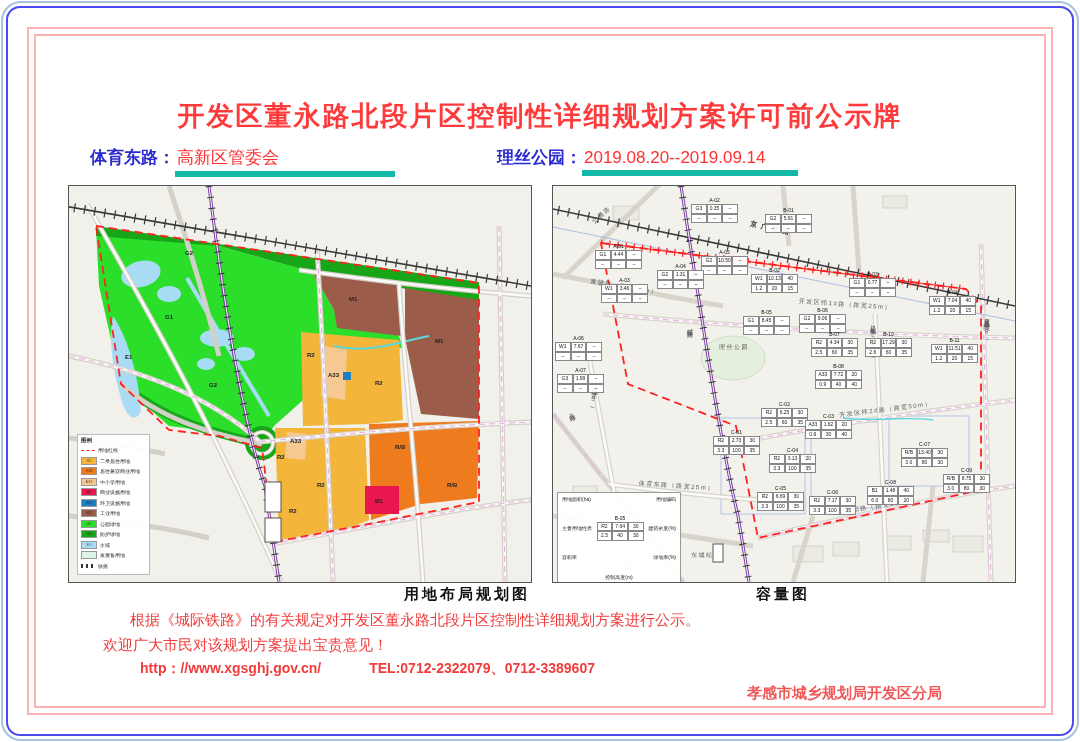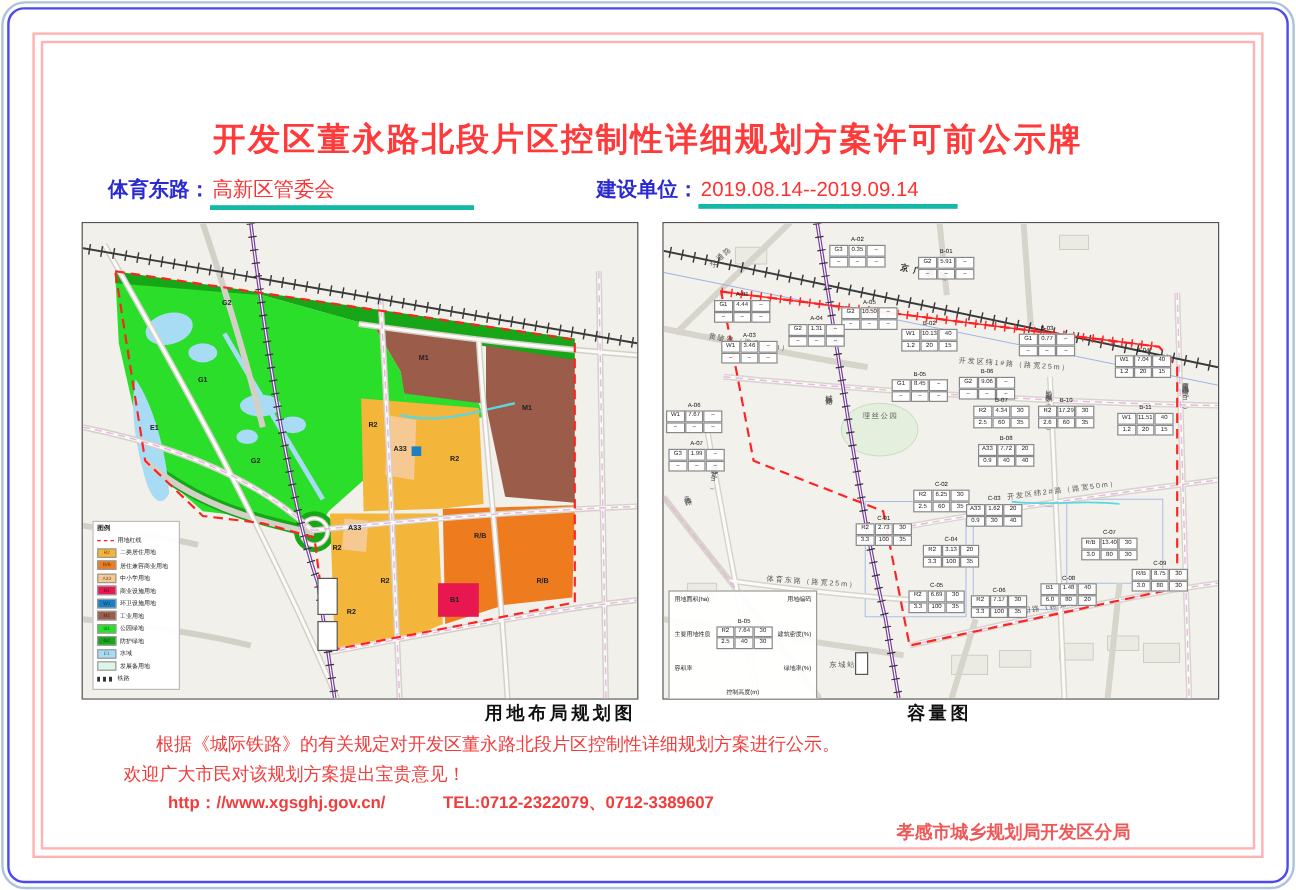--- a/index.html
+++ b/index.html
@@ -7,21 +7,21 @@
        font-family:"Liberation Sans","DejaVu Sans",sans-serif;}
   .frame-outer{position:absolute;inset:1px;border:2px solid #aac2da;border-radius:20px;pointer-events:none;}
   .frame-blue{position:absolute;inset:6px;border:2px solid #4a4af0;border-radius:14px;pointer-events:none;}
   .frame-pink1{position:absolute;inset:27px;border:2px solid #ffb2b2;pointer-events:none;}
   .frame-pink2{position:absolute;inset:34px;border:2px solid #ffb2b2;pointer-events:none;}
   .title{position:absolute;top:80px;left:0;width:100%;text-align:center;
          color:#fe3a3a;font-size:27px;font-weight:700;letter-spacing:2px;}
   .field{position:absolute;top:146px;font-size:17px;white-space:nowrap;}
   .field-unit{left:90px;} .field-time{left:497px;}
   .flabel{color:#2a2ad0;font-weight:700;}
-  .fvalue{color:#ff3030;display:inline-block;border-bottom:4px solid #14b8a6;padding:0 6px 2px 2px;}
+  .fvalue{color:#ff3030;display:inline-block;border-bottom:6px solid #14b8a6;padding:0 6px 2px 2px;}
   .field-unit .fvalue{min-width:212px;} .field-time .fvalue{min-width:208px;}
   .map{position:absolute;top:185px;width:462px;height:396px;border:1px solid #555;
        background:#f1f0ea;overflow:hidden;}
   .map-left{left:68px;} .map-right{left:552px;}
   .map svg{position:absolute;inset:0;}
   .overlay{position:absolute;inset:0;pointer-events:none;}
   .zl{position:absolute;font-size:6px;font-weight:700;color:#222;line-height:1;}
   .roadlabel{position:absolute;font-size:6px;color:#555;letter-spacing:1.5px;white-space:nowrap;
              transform-origin:left top;line-height:1;}
   .roadlabel.v{writing-mode:vertical-lr;letter-spacing:1px;}
@@ -67,21 +67,21 @@
   <div class="frame-blue"></div>
   <div class="frame-pink1"></div>
   <div class="frame-pink2"></div>
 
   <h1 class="title">开发区董永路北段片区控制性详细规划方案许可前公示牌</h1>
 
   <div class="field field-unit">
     <span class="flabel">体育东路：</span><span class="fvalue">高新区管委会</span>
   </div>
   <div class="field field-time">
-    <span class="flabel">建设单位：</span><span class="fvalue">2019.08.14--2019.09.14</span>
+    <span class="flabel">理丝公园：</span><span class="fvalue">2019.08.20--2019.09.14</span>
   </div>
 
   <div class="map map-left">
     <svg viewBox="0 0 462 396" width="462" height="396">
       <rect width="462" height="396" fill="#f1f0ea"></rect>
 
       <polygon points="27,42 150,60 243,86 265,124 272,162 243,206 205,240 193,258 150,246 100,240 52,198 30,100" fill="#2ade2a"></polygon>
       <polygon points="27,40 410,96 410,116 243,86 150,60 27,50" fill="#17a617"></polygon>
       <path d="M52,198 C100,238 150,248 193,258" stroke="#17a617" stroke-width="9" fill="none"></path>
       <circle cx="193" cy="257" r="17" fill="#17a617"></circle>

